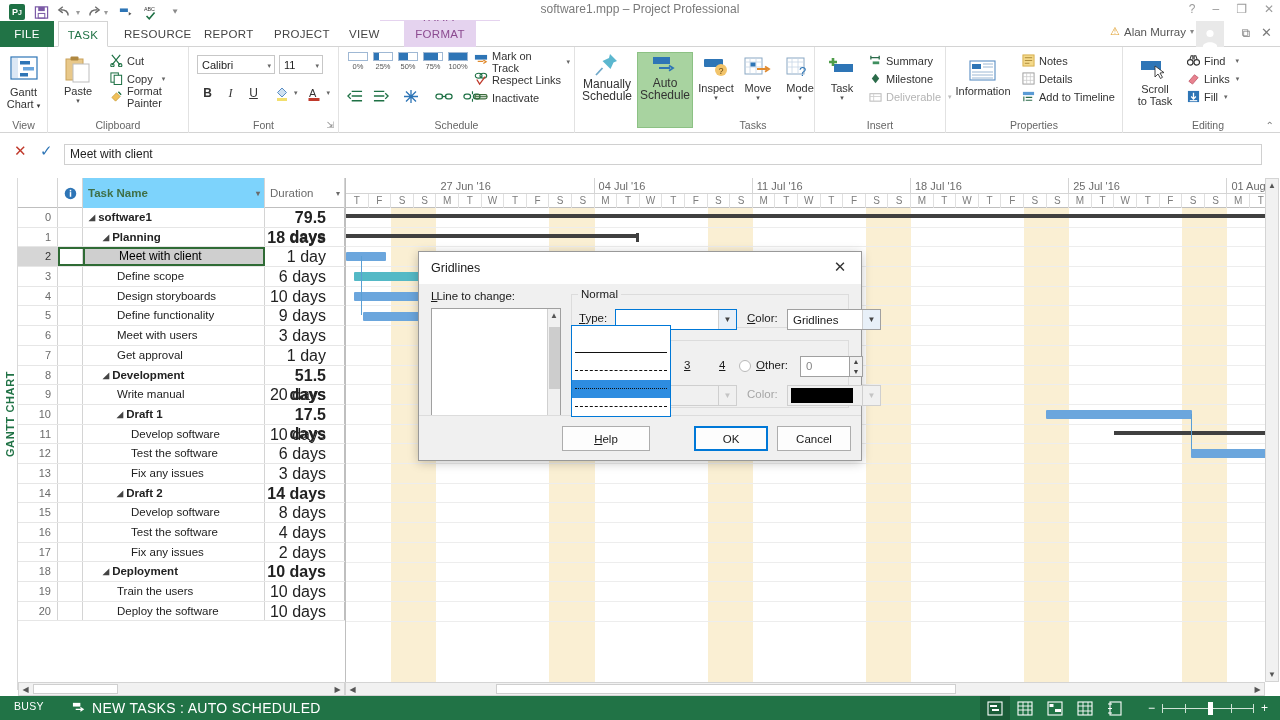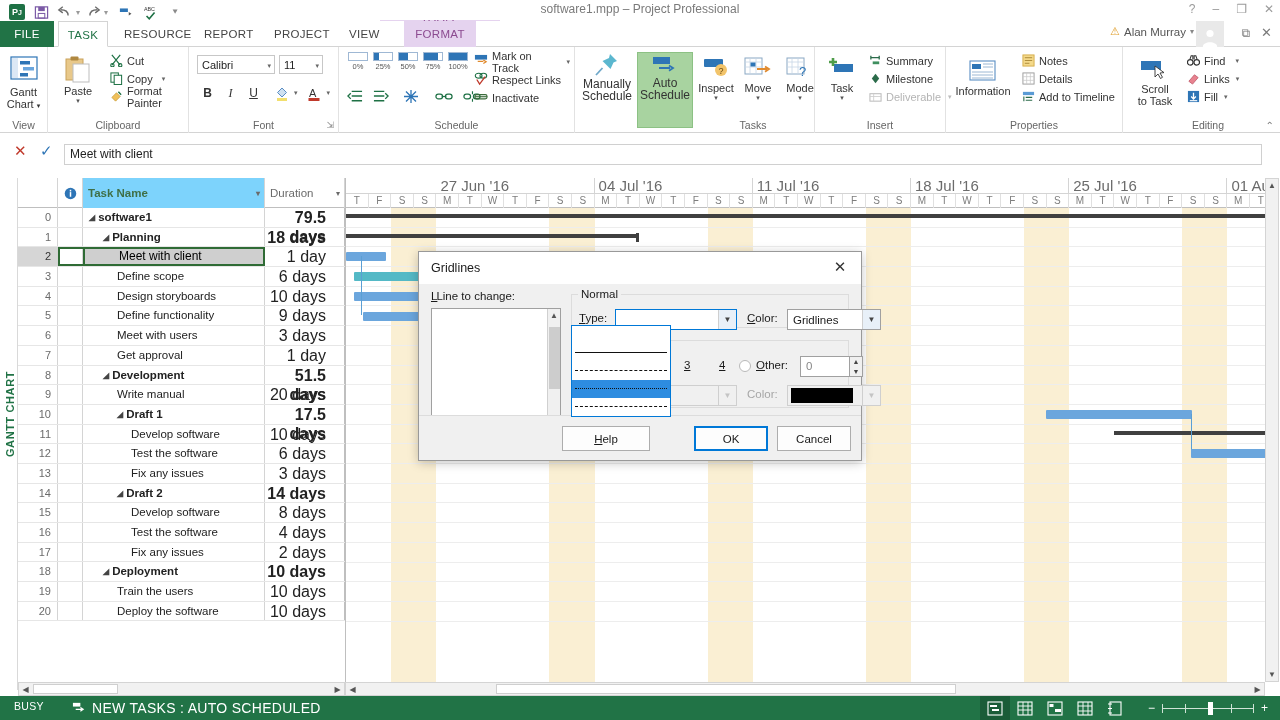--- a/index.html
+++ b/index.html
@@ -113,21 +113,21 @@
   .selcell { position:absolute; left:65px; top:0; width:182px; height:100%;
              background:#cfcfcf; border:2px solid #2f6b35; }
   .selrowbox { position:absolute; left:40px; top:0; width:25px; height:100%; border:2px solid #2f6b35;
                border-right:none; }
 
   
   .gantt { position:absolute; left:345px; top:178px; width:920px; height:512px;
            background:#fff; overflow:hidden; border-left:1px solid #bfbfbf; }
   .tl-top { position:absolute; left:0; top:0; width:920px; height:16px; border-bottom:1px solid #d4d4d4; }
   .tl-bot { position:absolute; left:0; top:16px; width:920px; height:14px; border-bottom:1px solid #bfbfbf; }
-  .wk { position:absolute; top:0; height:16px; font-size:15px; color:#6b6b6b;
+  .wk { position:absolute; top:0; height:16px; font-size:11px; color:#6b6b6b;
         border-right:1px solid #d4d4d4; padding-left:4px; line-height:16px; }
   .dy { position:absolute; top:0; height:14px; font-size:10px; color:#7d7d7d;
         border-right:1px solid #e0e0e0; text-align:center; line-height:14px; }
   .weekend { position:absolute; top:30px; bottom:0; background:#f8e9c4; opacity:.75; }
   .grow { position:absolute; left:0; width:920px; height:19.7px; border-bottom:1px solid #ededed; }
   .bar { position:absolute; height:9px; background:#6ba6dd; border-radius:1px; }
   .bar.t { background:#54b9c6; }
   .sumbar { position:absolute; height:4px; background:#404040; }
   .sumcap { position:absolute; width:3px; height:9px; background:#404040; }
   .lnk { position:absolute; background:#5a9fd4; }

